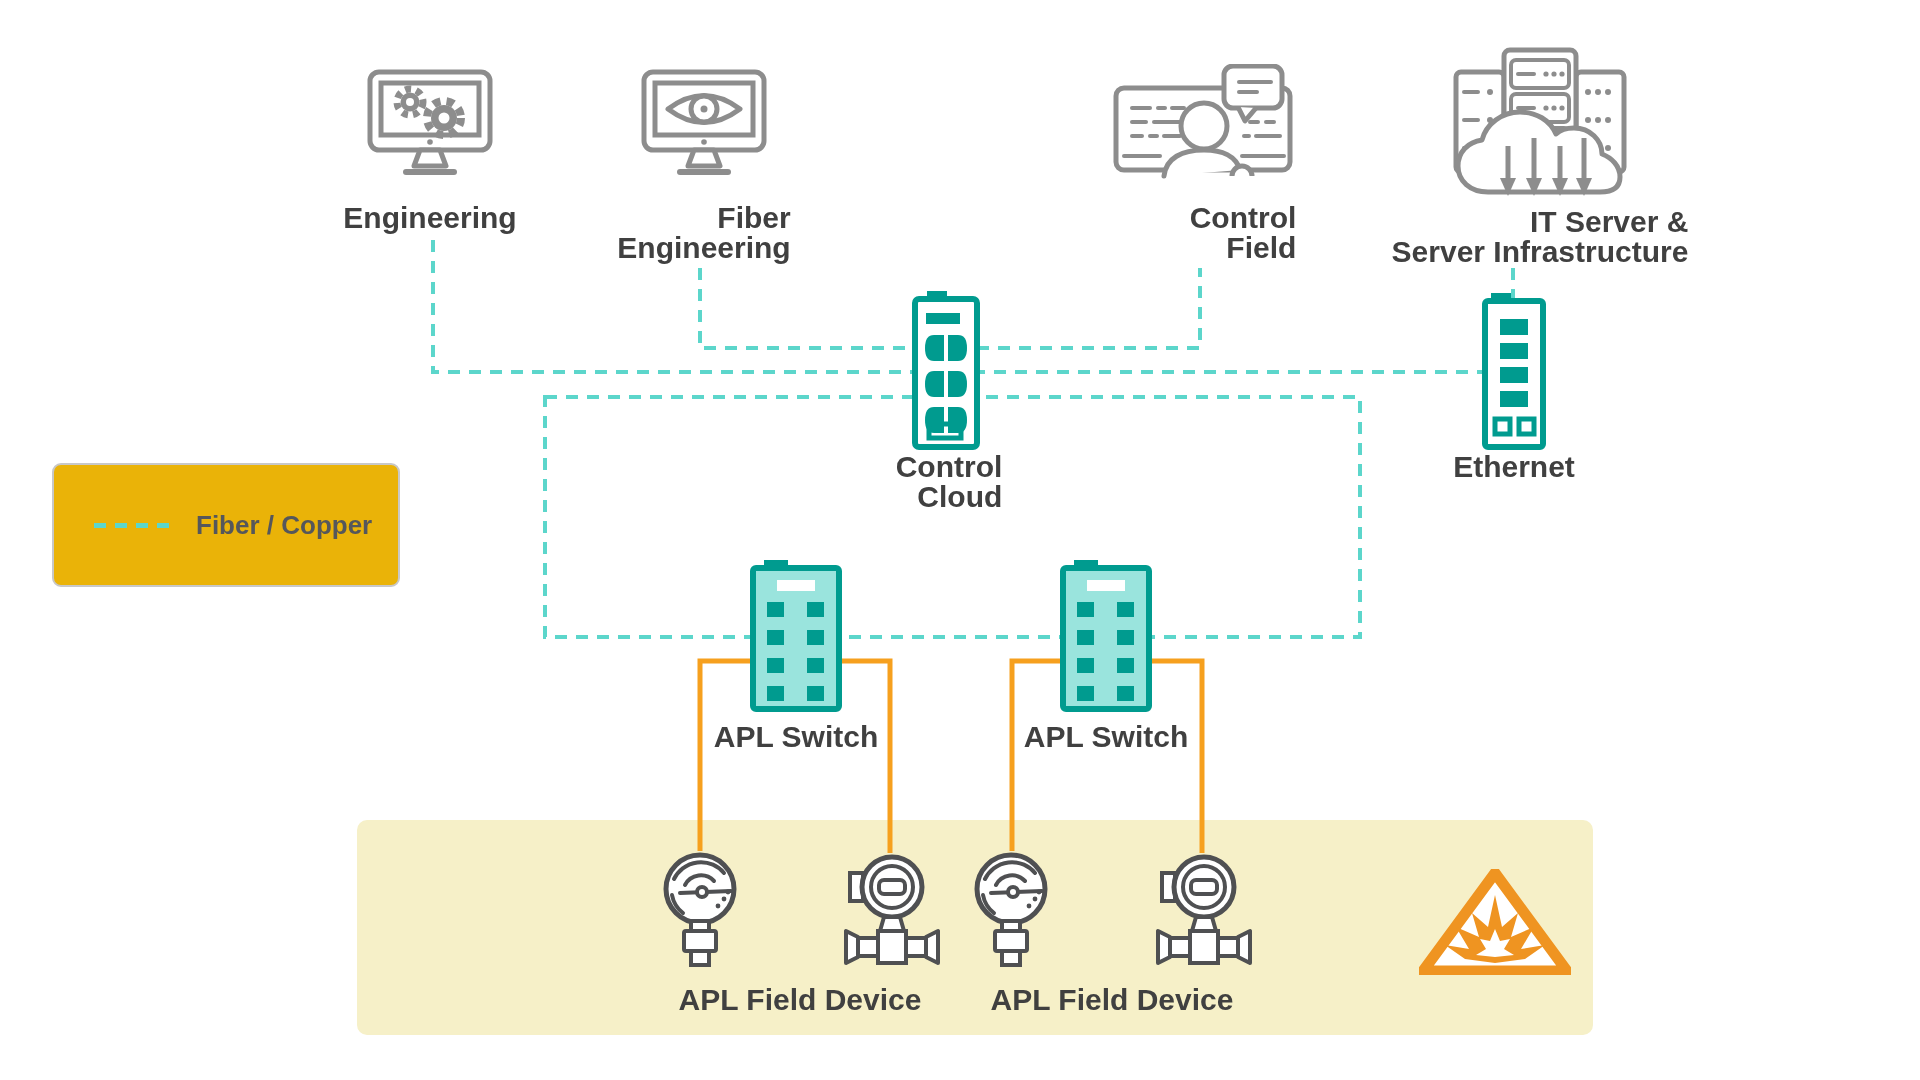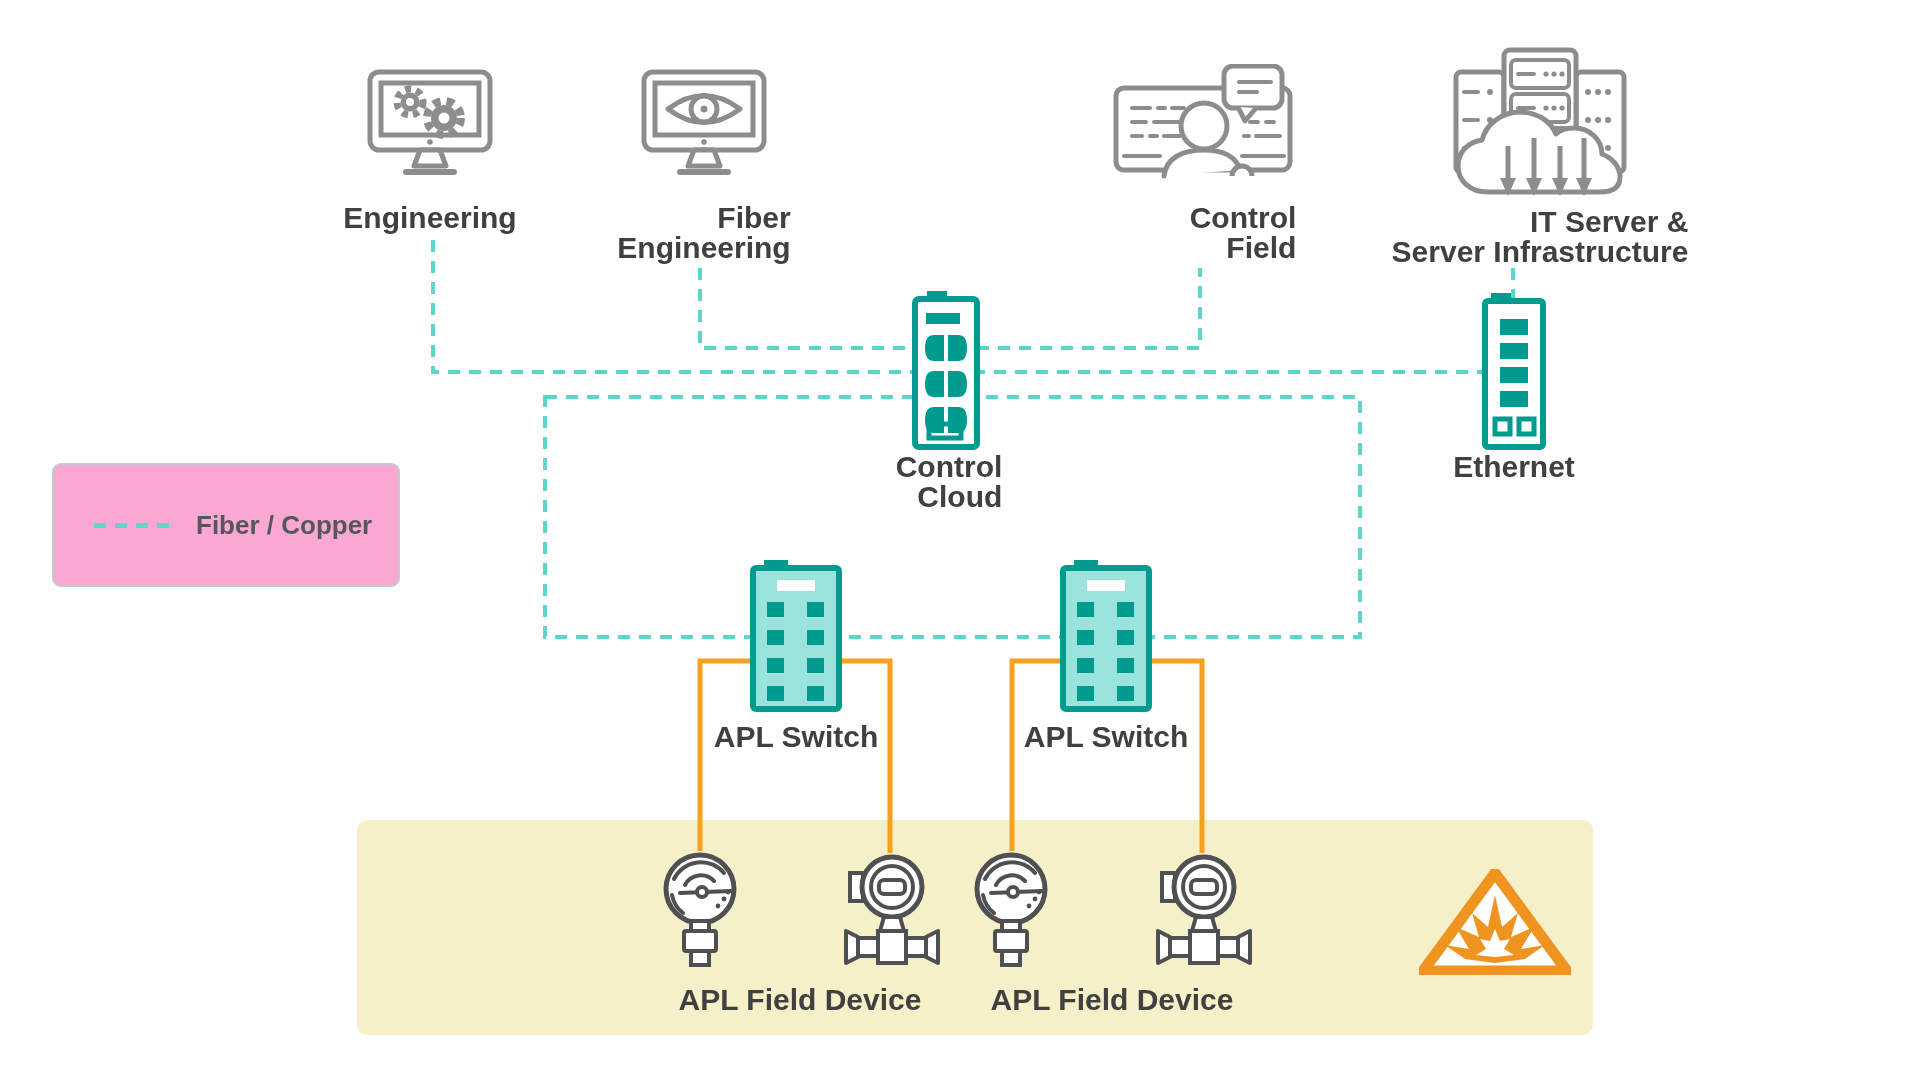--- a/index.html
+++ b/index.html
@@ -3,21 +3,21 @@
 <meta charset="utf-8">
 <style>
   html,body{margin:0;padding:0;background:#fff;}
   #canvas{position:relative;width:1920px;height:1080px;background:#fff;overflow:hidden;
           font-family:"Liberation Sans","DejaVu Sans",sans-serif;}
   .abs{position:absolute;}
   .zone{position:absolute;left:357px;top:820px;width:1236px;height:215px;
         background:#F6F0C8;border-radius:10px;}
   .lbl{position:absolute;transform:translateX(-50%);text-align:right;
        color:#404040;font-weight:bold;font-size:30px;line-height:30px;white-space:nowrap;}
-  .legend{position:absolute;left:52px;top:463px;width:348px;height:124px;background:#f9a8d4;
+  .legend{position:absolute;left:52px;top:463px;width:348px;height:124px;background:#eab308;
           border:2px solid #C8C8C8;border-radius:9px;box-sizing:border-box;
           display:flex;flex-direction:column;justify-content:center;gap:20px;padding-left:40px;}
   .legend-row{display:flex;align-items:center;gap:26px;}
   .legend-sample{width:76px;height:6px;flex:0 0 auto;}
   .sample-dashed{height:5px;background:repeating-linear-gradient(90deg,#5CD6CB 0 12px,transparent 12px 21px);}
   .sample-solid{background:#F6A01E;}
   .legend-label{color:#55575B;font-weight:bold;font-size:26px;}
   svg{display:block;}
 </style>
 </head>

